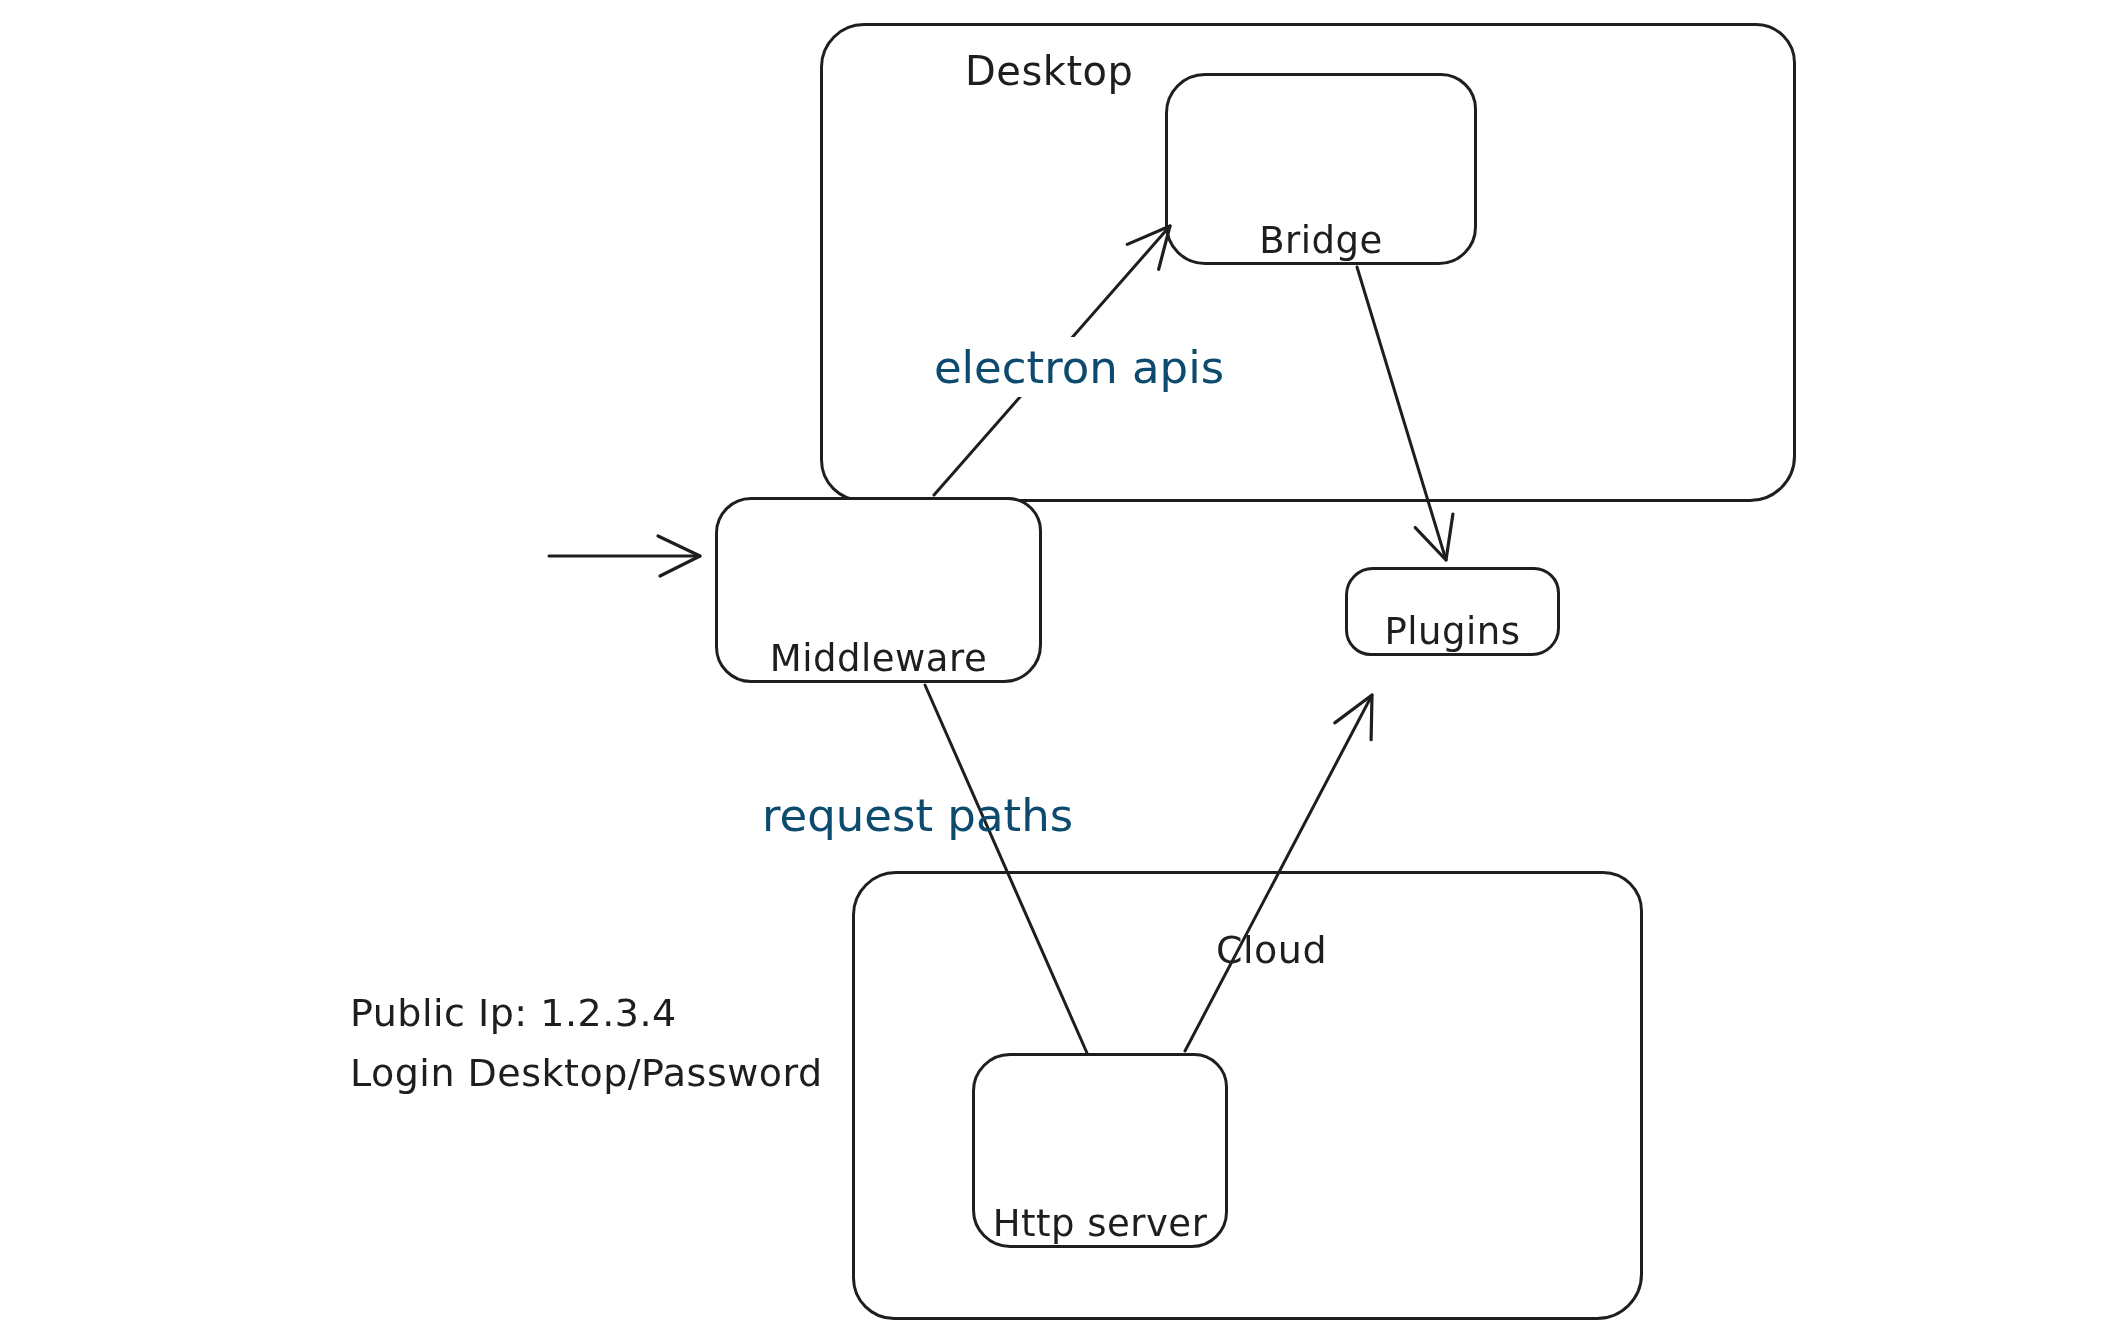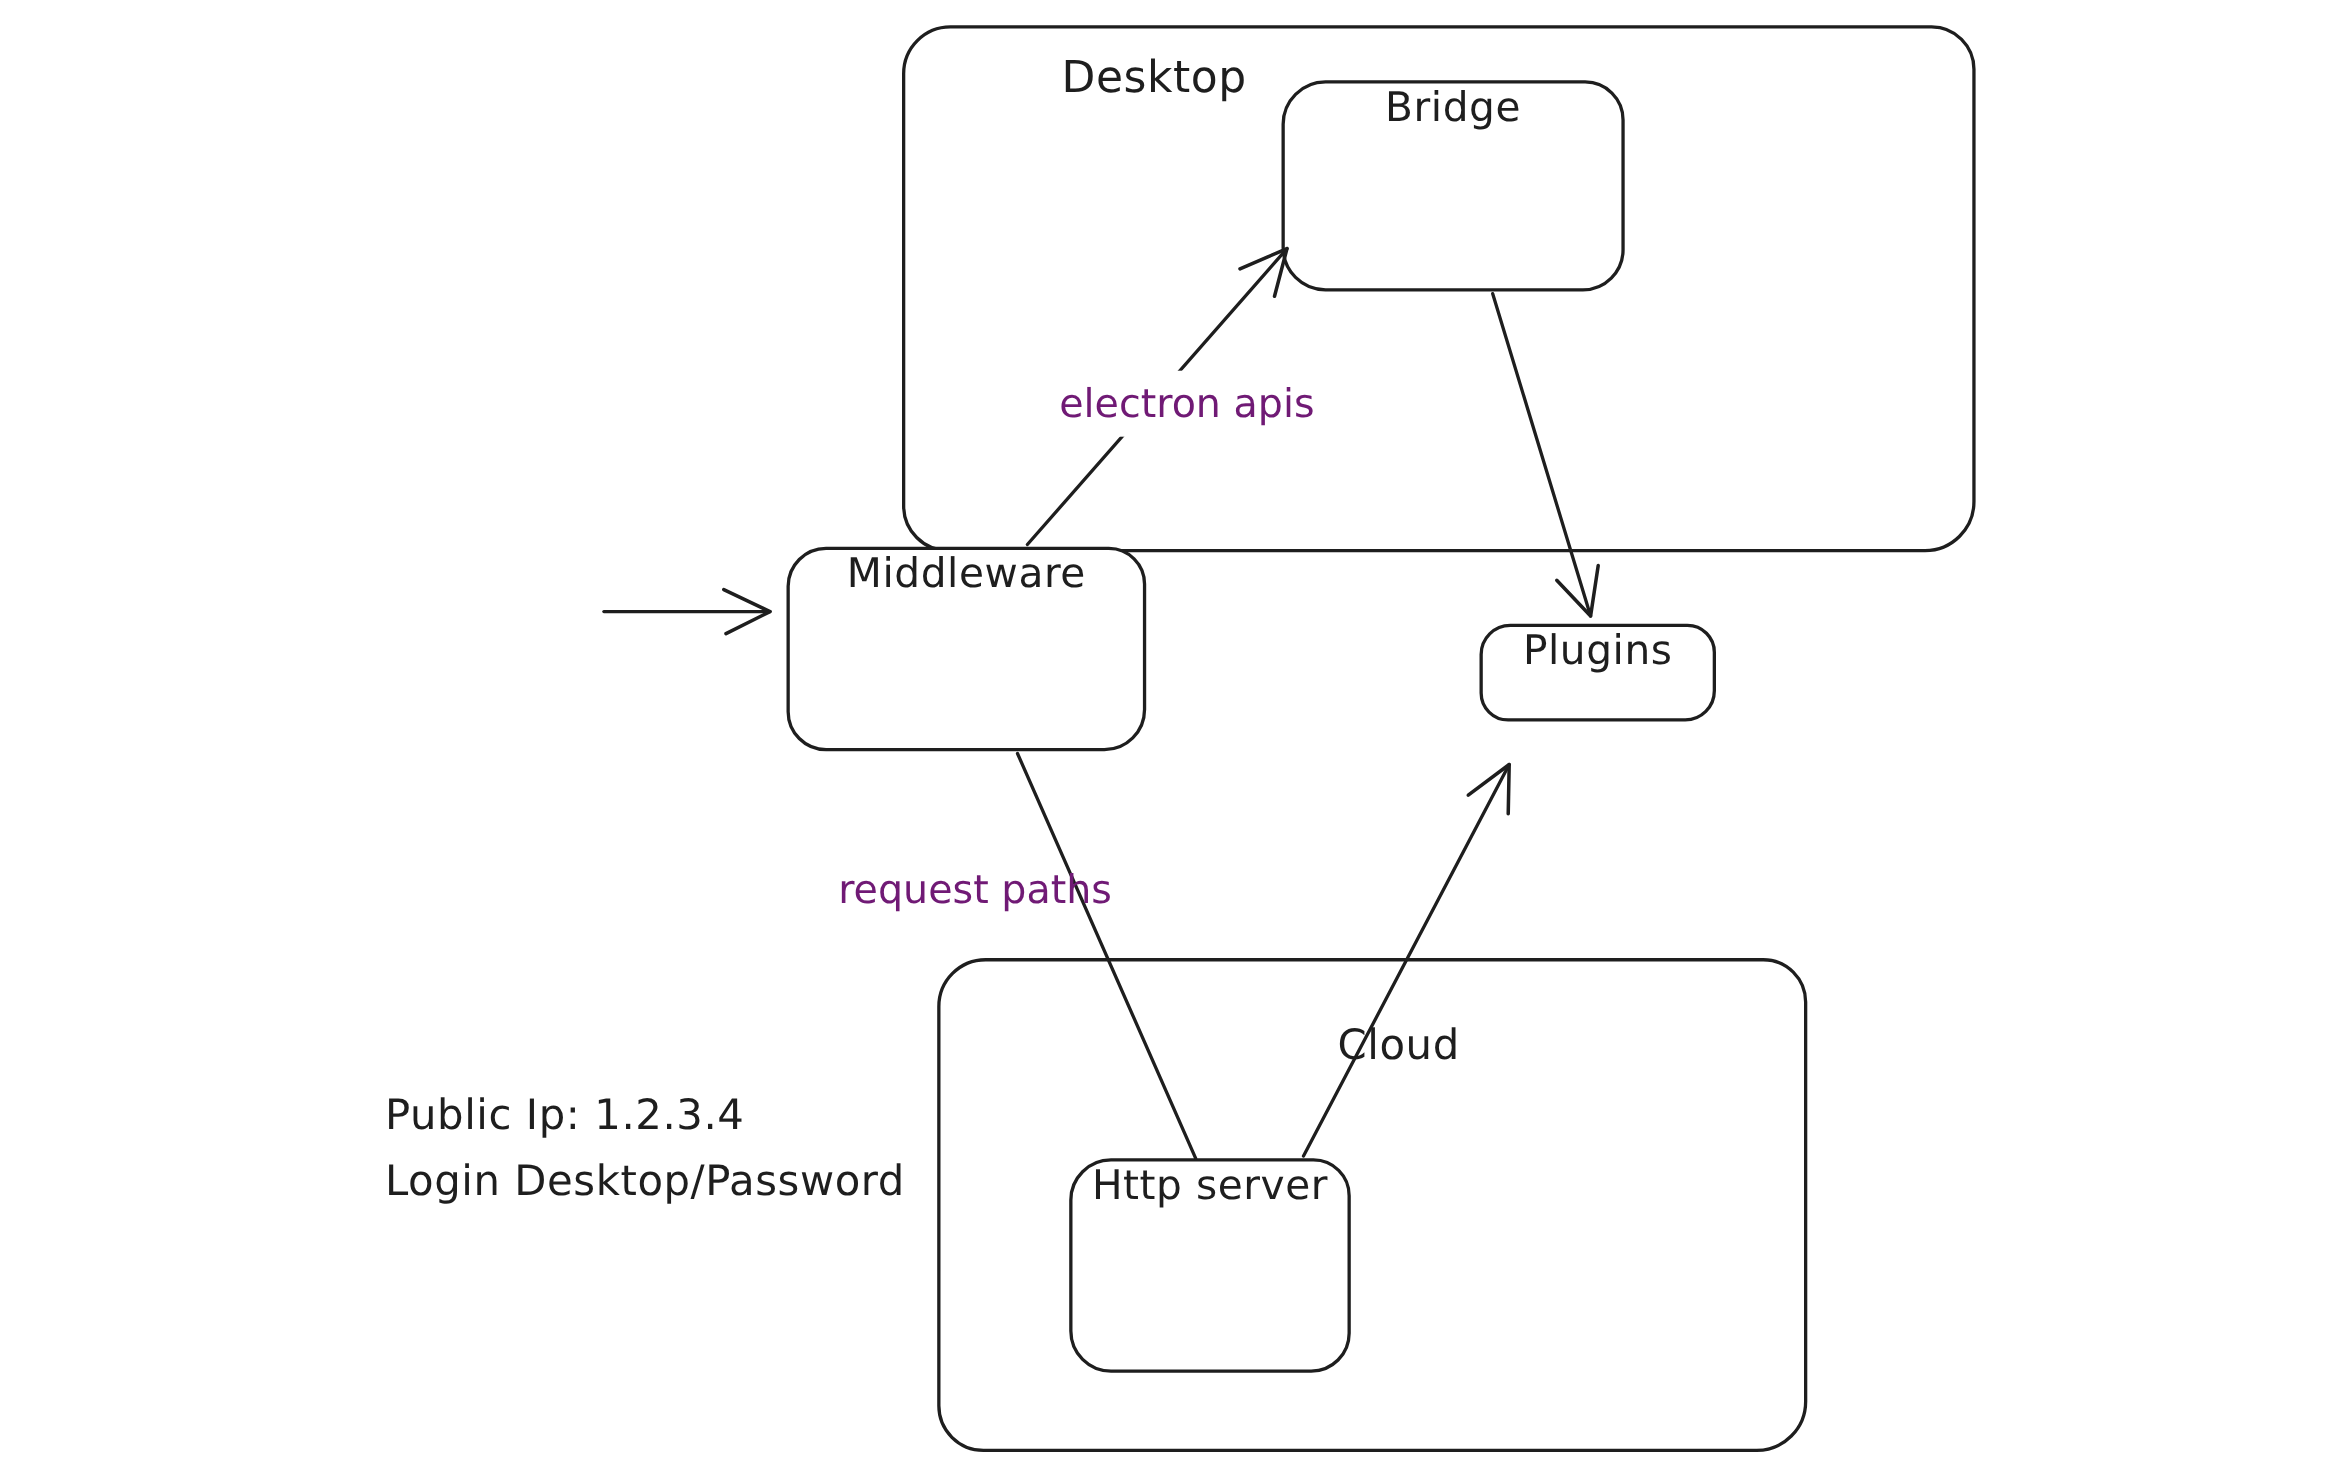--- a/index.html
+++ b/index.html
@@ -10,21 +10,21 @@
     font-family:"DejaVu Sans", sans-serif;
     color:#1e1e1e;
     overflow:hidden;
   }
   
   .shape{
     position:absolute;
     border:3px solid #1e1e1e;
     background:#ffffff;
     box-sizing:border-box;
-    display:flex;align-items:flex-start;justify-content:center;
+    display:flex;align-items:flex-end;justify-content:center;
   }
   .container-box{
     position:absolute;
     border:3px solid #1e1e1e;
     background:transparent;
     box-sizing:border-box;
     border-radius:44px 40px 46px 42px;
     z-index:1;
   }
   .node-label{
@@ -36,23 +36,23 @@
   .free-label{
     position:absolute;
     font-size:38px;
     letter-spacing:0.5px;
     white-space:nowrap;
     color:#1e1e1e;
     z-index:5;
   }
   .edge-label{
     position:absolute;
-    font-size:36px;
+    font-size:45px;
     white-space:nowrap;
-    color:#701a75;
+    color:#0c4a6e;
     z-index:5;
   }
   .masked{
     background:#ffffff;
     padding:4px 10px;
   }
   #edges-svg{
     position:absolute;left:0;top:0;z-index:3;
     pointer-events:none;
   }

